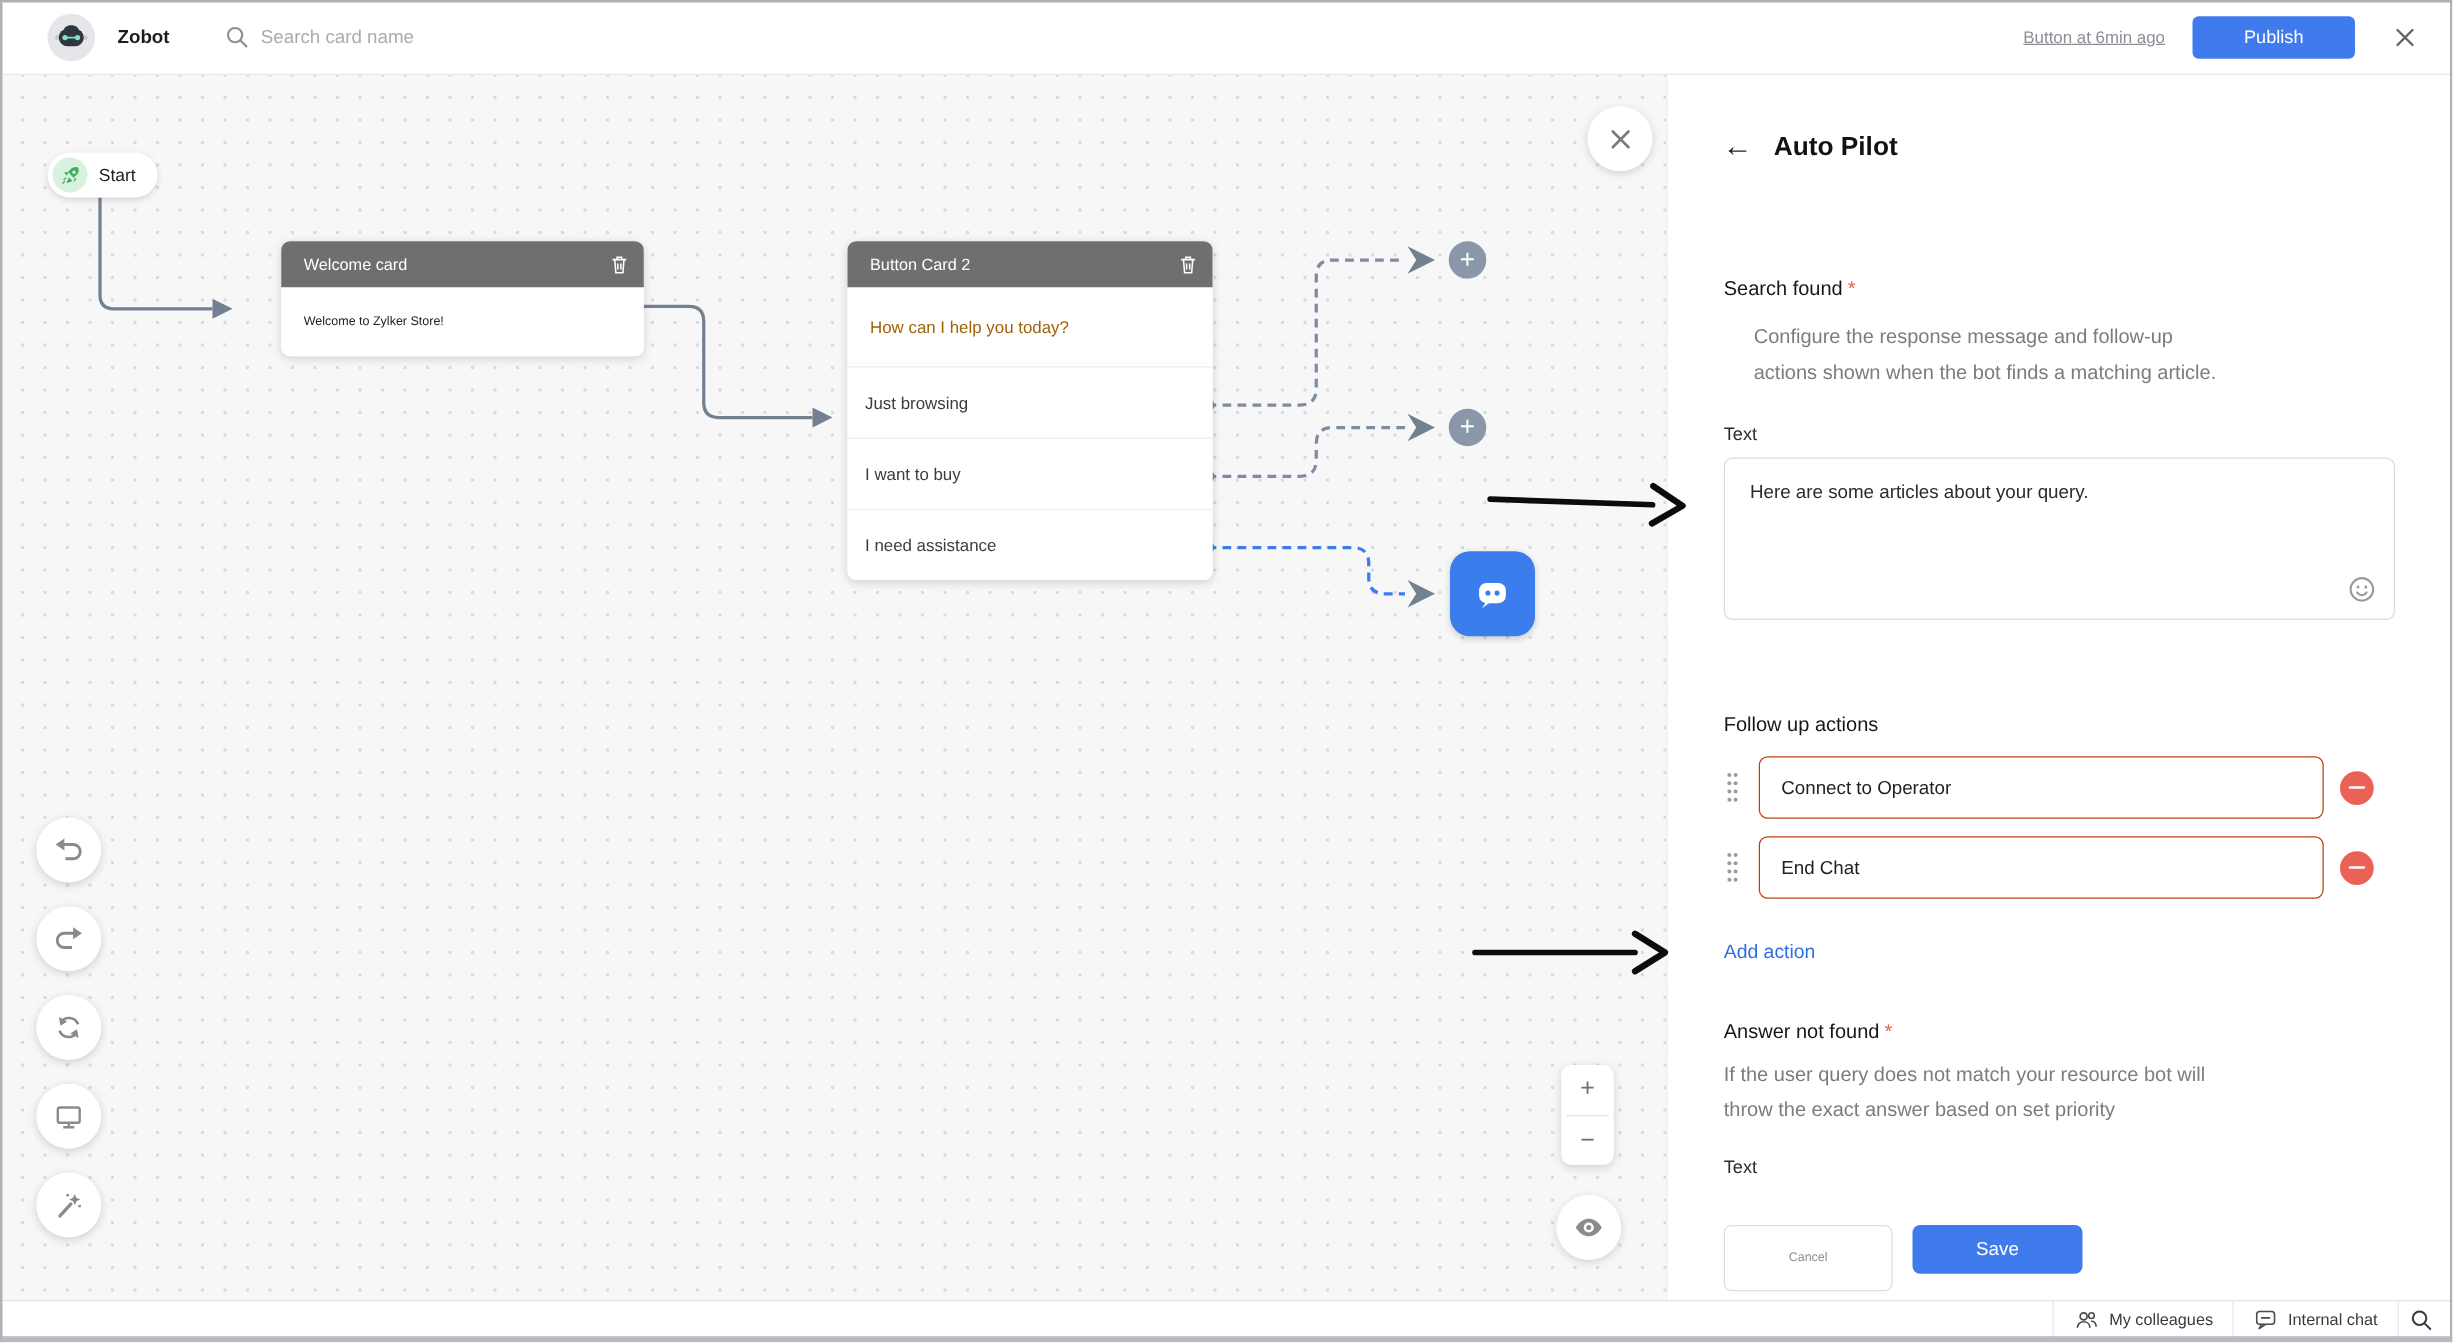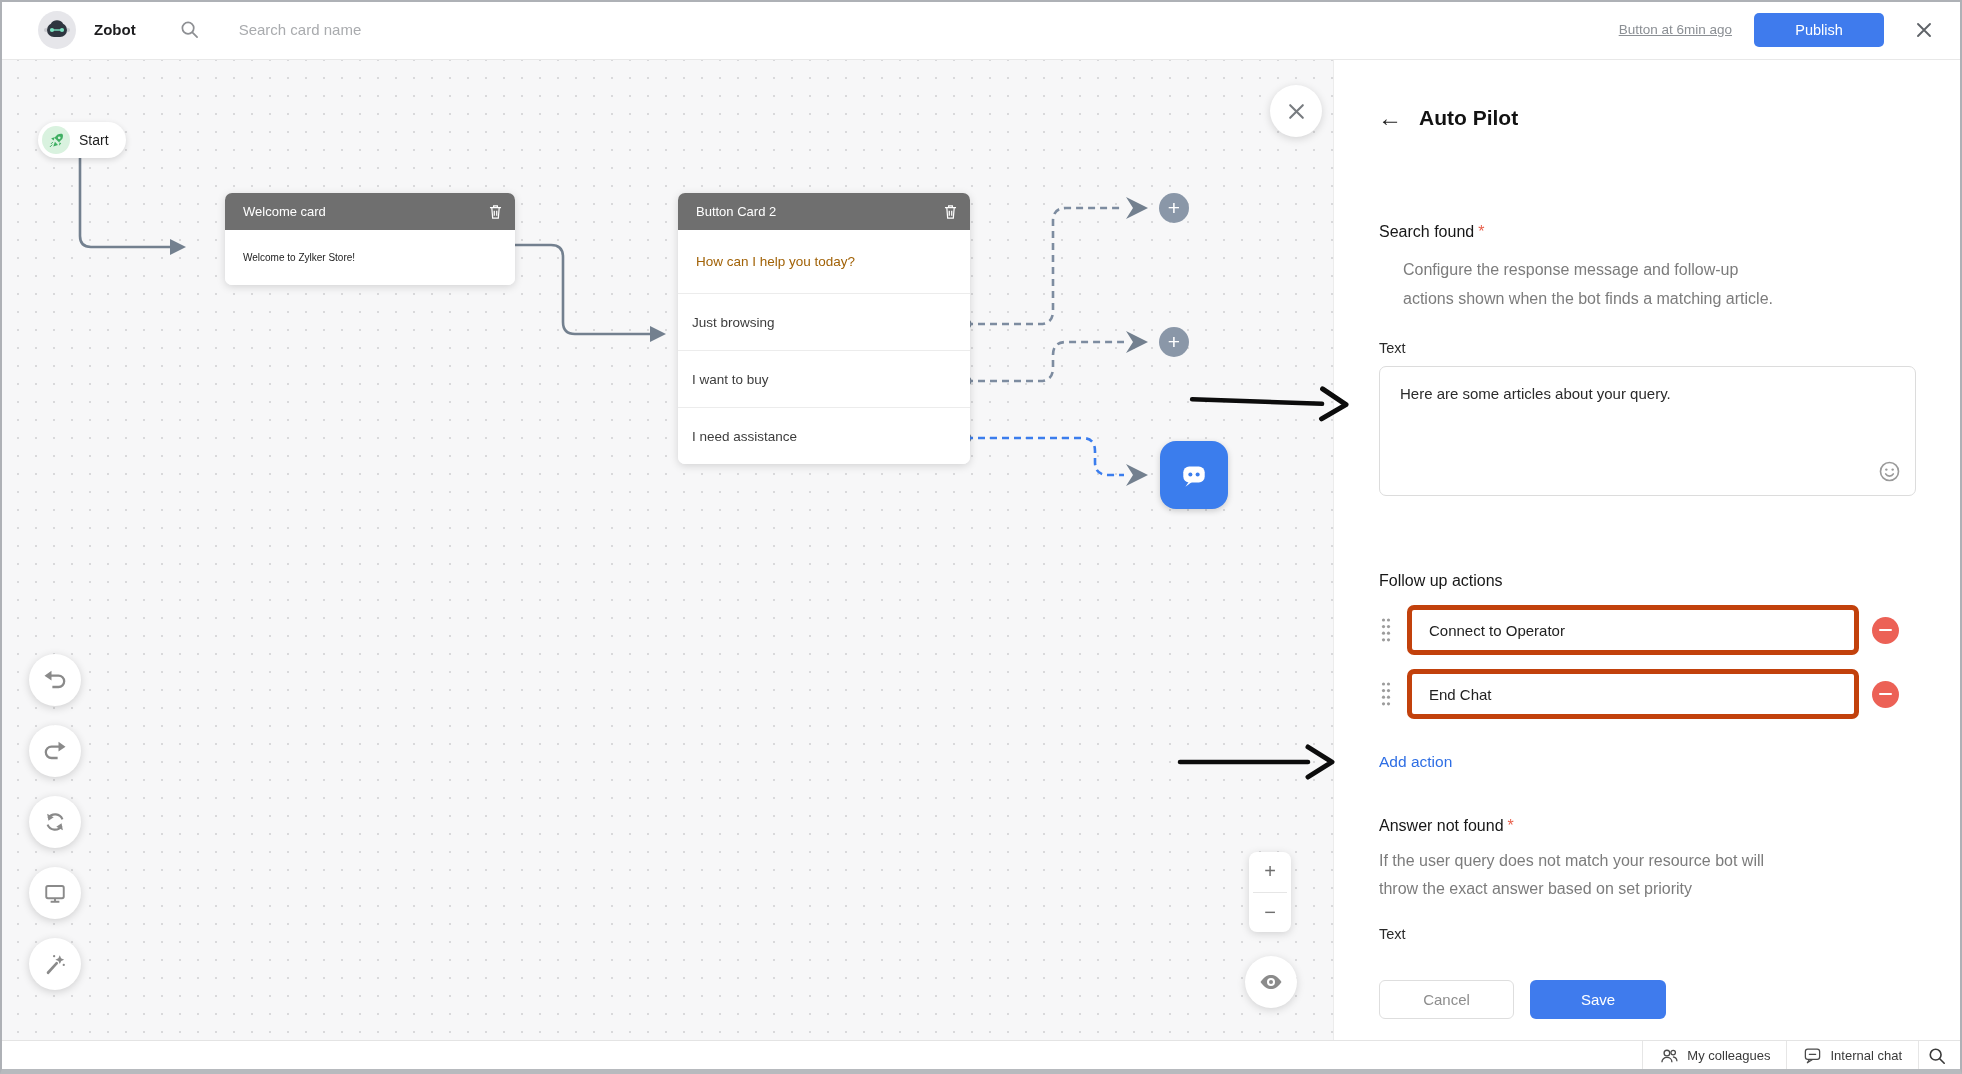--- a/index.html
+++ b/index.html
@@ -4,21 +4,21 @@
 <style>
   * { margin:0; padding:0; box-sizing:border-box; }
   html,body { width:1962px; height:1074px; font-family:"Liberation Sans", sans-serif; background:#fff; }
   .app { position:relative; width:1962px; height:1074px; overflow:hidden; background:#fff; }
   .frame { position:absolute; inset:0; border:2px solid #aeb1b6; border-bottom:5px solid #b7babe; pointer-events:none; z-index:99; }
 
   
   header { position:absolute; left:0; top:0; width:1962px; height:60px; background:#fff; border-bottom:1px solid #e8e8e8; display:flex; align-items:center; z-index:20; }
   .bot-avatar { width:38px; height:38px; border-radius:50%; background:#e6e6ea; margin-left:38px; display:flex; align-items:center; justify-content:center; }
   .app-name { font-size:15px; font-weight:700; color:#1d1d1f; margin-left:18px; }
-  .search-wrap { display:flex; align-items:center; margin-left:44px;gap:30px; }
+  .search-wrap { display:flex; align-items:center; margin-left:44px; }
   .search-wrap input { border:none; outline:none; font-size:15px; color:#333; width:260px; margin-left:10px; font-family:"Liberation Sans", sans-serif; }
   .search-wrap input::placeholder { color:#a9abae; }
   .header-right { margin-left:auto; display:flex; align-items:center; margin-right:28px; }
   .saved-status { font-size:13.5px; color:#8b8f94; text-decoration:underline; margin-right:22px; }
   .publish-btn { width:130px; height:34px; background:#3f7bed; color:#fff; font-size:14.5px; font-weight:500; border:none; border-radius:5px; cursor:pointer; font-family:"Liberation Sans", sans-serif; }
   .header-close { margin-left:30px; display:flex; align-items:center; cursor:pointer; }
 
   
   .canvas { position:absolute; left:0; top:60px; width:1333px; height:980px; background:#f7f7f8;
     background-image:radial-gradient(circle, #d9d9db 1.1px, transparent 1.4px); background-size:18px 18px; background-position:9px 9px; }
@@ -64,27 +64,27 @@
   .sec-heading { position:absolute; left:45px; font-size:16px; color:#171717; font-weight:500; }
   .req { color:#e8604c; margin-left:4px; }
   .sec-desc { position:absolute; left:45px; font-size:16px; color:#7c7c7c; line-height:29px; }
   .field-label { position:absolute; left:45px; font-size:14.5px; color:#2a2a2a; }
   .textarea-box { position:absolute; left:45px; top:306px; width:537px; height:130px; border:1px solid #dcdcdc; border-radius:7px; background:#fff; }
   .textarea-box textarea { width:100%; height:100%; border:none; outline:none; resize:none; padding:18px 40px 18px 20px; font-size:15px; color:#2b2b2b; font-family:"Liberation Sans", sans-serif; background:transparent; border-radius:7px; }
   .emoji-btn { position:absolute; right:14px; bottom:12px; cursor:pointer; display:flex; }
 
   .action-row { position:absolute; left:45px; width:537px; height:50px; display:flex; align-items:center; }
   .drag-handle { width:14px; display:flex; justify-content:center; cursor:grab; }
-  .action-box { margin-left:14px; width:452px; height:50px; border:5px solid #c2410c; border-radius:7px; display:flex; align-items:center; padding-left:17px; font-size:15px; color:#222; background:#fff; cursor:pointer; }
+  .action-box { margin-left:14px; width:452px; height:50px; border:1px solid #c2410c; border-radius:7px; display:flex; align-items:center; padding-left:17px; font-size:15px; color:#222; background:#fff; cursor:pointer; }
   .remove-btn { margin-left:13px; width:27px; height:27px; border-radius:50%; background:#ec6156; display:flex; align-items:center; justify-content:center; cursor:pointer; }
   .remove-btn i { display:block; width:13px; height:2.6px; background:#fff; border-radius:2px; }
   .add-action { position:absolute; left:45px; font-size:15.5px; color:#2e6ee4; cursor:pointer; }
 
   .panel-footer { position:absolute; left:45px; top:920px; display:flex; }
-  .cancel-btn { width:135px; height:39px; background:#fff; border:1px solid #dedede; border-radius:6px; color:#8d8d8d; font-size:15px; cursor:pointer; font-family:"Liberation Sans", sans-serif; }
+  .cancel-btn { width:135px; height:53px; background:#fff; border:1px solid #dedede; border-radius:6px; color:#8d8d8d; font-size:10px; cursor:pointer; font-family:"Liberation Sans", sans-serif; }
   .save-btn { width:136px; height:39px; margin-left:16px; background:#3f7bed; border:none; border-radius:6px; color:#fff; font-size:15px; font-weight:500; cursor:pointer; font-family:"Liberation Sans", sans-serif; }
 
   
   .statusbar { position:absolute; left:0; top:1040px; width:1962px; height:30px; background:#fff; border-top:1px solid #e4e4e4; display:flex; align-items:stretch; z-index:20; }
   .sb-item { display:flex; align-items:center; padding:0 16px; border-left:1px solid #e6e6e6; font-size:13px; color:#3a3a3a; cursor:pointer; }
   .sb-item svg { margin-right:8px; }
   .sb-search { width:44px; justify-content:center; padding:0; }
   .sb-spacer { margin-left:auto; }
 </style>
 </head>

